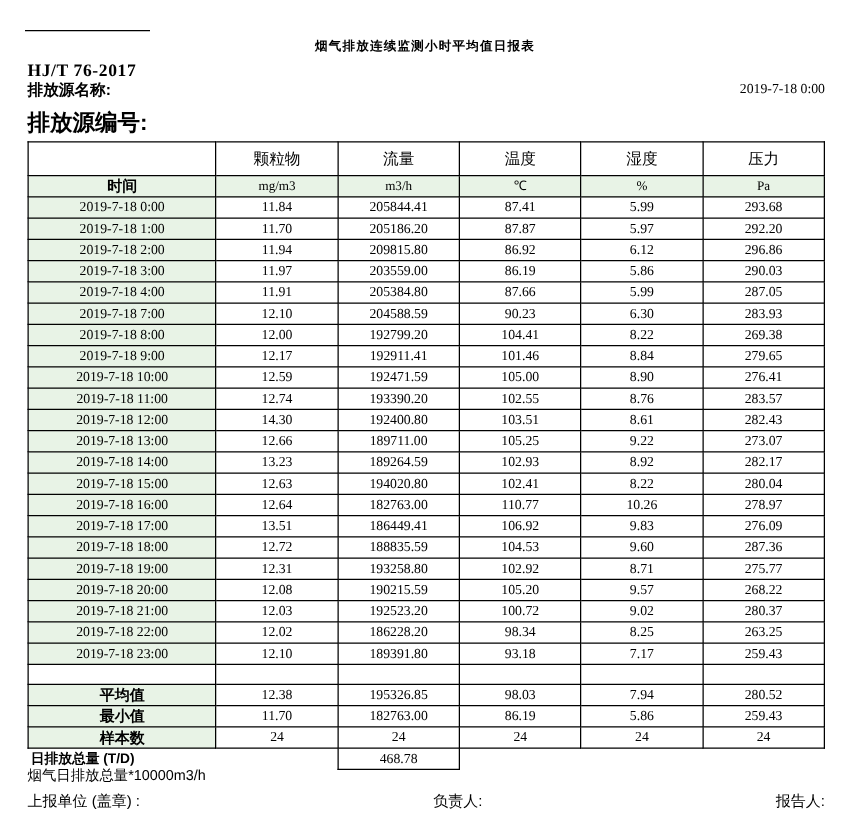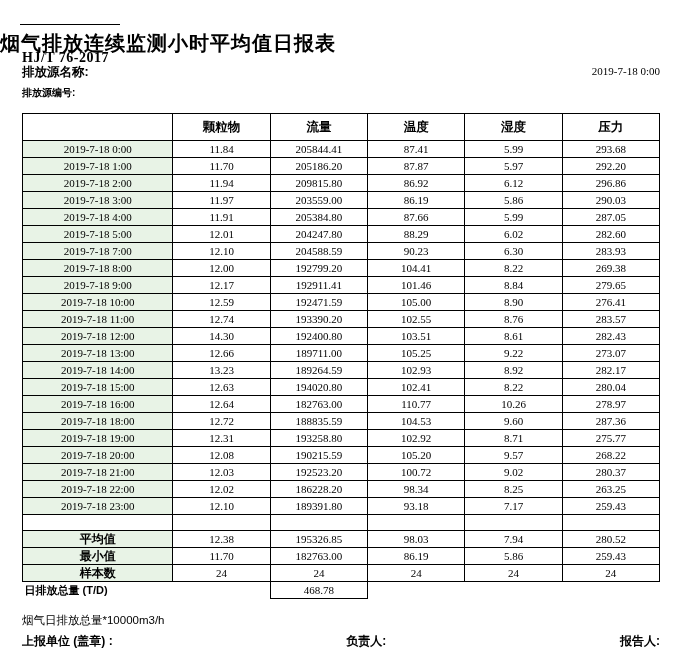--- a/index.html
+++ b/index.html
@@ -35,37 +35,37 @@
     left: 20px;
     top: 24px;
     width: 100px;
     border-bottom: 1px solid #000;
   }
   .title {
     position: absolute;
     left: 0;
     top: 30px;
     width: 680px;
-    text-align: left;
-    font-size: 20px;
+    text-align: center;
+    font-size: 10px;
     font-weight: bold;
     letter-spacing: 1px;
   }
   .src-name {
     position: absolute;
     left: 22px;
     top: 64px;
     font-size: 12.5px;
     font-weight: bold;
   }
   .src-code {
     position: absolute;
     left: 22px;
     top: 86px;
-    font-size: 10px;
+    font-size: 18px;
     font-weight: bold;
   }
   .datestamp {
     position: absolute;
     right: 22px;
     top: 65px;
     font-size: 11px;
     font-family: "Liberation Serif", serif;
   }
   table.report {
@@ -83,21 +83,21 @@
     text-align: center;
     height: 16px;
     padding: 0;
     line-height: 15px;
     white-space: nowrap;
   }
   table.report tr.head-row td {
     height: 26px;
     font-family: "Liberation Sans", sans-serif;
     font-size: 12.5px;
-    font-weight: bold;
+    font-weight: normal;
   }
   .col-time { width: 150px; }
   .col-v { width: 97px; }
   td.shade {
     background: #e8f3e6;
   }
   tr.unit-row td {
     background: #e8f3e6;
     font-size: 10.5px;
   }
@@ -128,21 +128,21 @@
   }
   tr.total-row td.valuecell {
     border: 1px solid #000;
   }
   .footer {
     position: absolute;
     left: 22px;
     bottom: 6px;
     width: 638px;
     font-size: 12px;
-    font-weight: bold;
+    font-weight: normal;
     display: flex;
     justify-content: space-between;
     align-items: center;
   }
   .footer .f-left { white-space: nowrap; }
   .footer .f-item { white-space: nowrap; }
   .footer .f-date span { margin-left: 14px; }
 </style>
 </head>
 <body>
@@ -169,20 +169,28 @@
     </colgroup>
     <tbody>
       <tr class="head-row">
         <td></td>
         <td>颗粒物</td>
         <td>流量</td>
         <td>温度</td>
         <td>湿度</td>
         <td>压力</td>
       </tr>
+      <tr class="unit-row">
+        <td class="time-label">时间</td>
+        <td>mg/m3</td>
+        <td>m3/h</td>
+        <td>℃</td>
+        <td>%</td>
+        <td>Pa</td>
+      </tr>
 
       <tr>
         <td class="shade">2019-7-18 0:00</td>
         <td>11.84</td>
         <td>205844.41</td>
         <td>87.41</td>
         <td>5.99</td>
         <td>293.68</td>
       </tr>
       <tr>
@@ -211,28 +219,20 @@
       </tr>
       <tr>
         <td class="shade">2019-7-18 4:00</td>
         <td>11.91</td>
         <td>205384.80</td>
         <td>87.66</td>
         <td>5.99</td>
         <td>287.05</td>
       </tr>
       <tr>
-        <td class="shade">2019-7-18 5:00</td>
-        <td>12.01</td>
-        <td>204247.80</td>
-        <td>88.29</td>
-        <td>6.02</td>
-        <td>282.60</td>
-      </tr>
-      <tr>
         <td class="shade">2019-7-18 7:00</td>
         <td>12.10</td>
         <td>204588.59</td>
         <td>90.23</td>
         <td>6.30</td>
         <td>283.93</td>
       </tr>
       <tr>
         <td class="shade">2019-7-18 8:00</td>
         <td>12.00</td>
@@ -297,20 +297,28 @@
         <td>8.22</td>
         <td>280.04</td>
       </tr>
       <tr>
         <td class="shade">2019-7-18 16:00</td>
         <td>12.64</td>
         <td>182763.00</td>
         <td>110.77</td>
         <td>10.26</td>
         <td>278.97</td>
+      </tr>
+      <tr>
+        <td class="shade">2019-7-18 17:00</td>
+        <td>13.51</td>
+        <td>186449.41</td>
+        <td>106.92</td>
+        <td>9.83</td>
+        <td>276.09</td>
       </tr>
       <tr>
         <td class="shade">2019-7-18 18:00</td>
         <td>12.72</td>
         <td>188835.59</td>
         <td>104.53</td>
         <td>9.60</td>
         <td>287.36</td>
       </tr>
       <tr>

